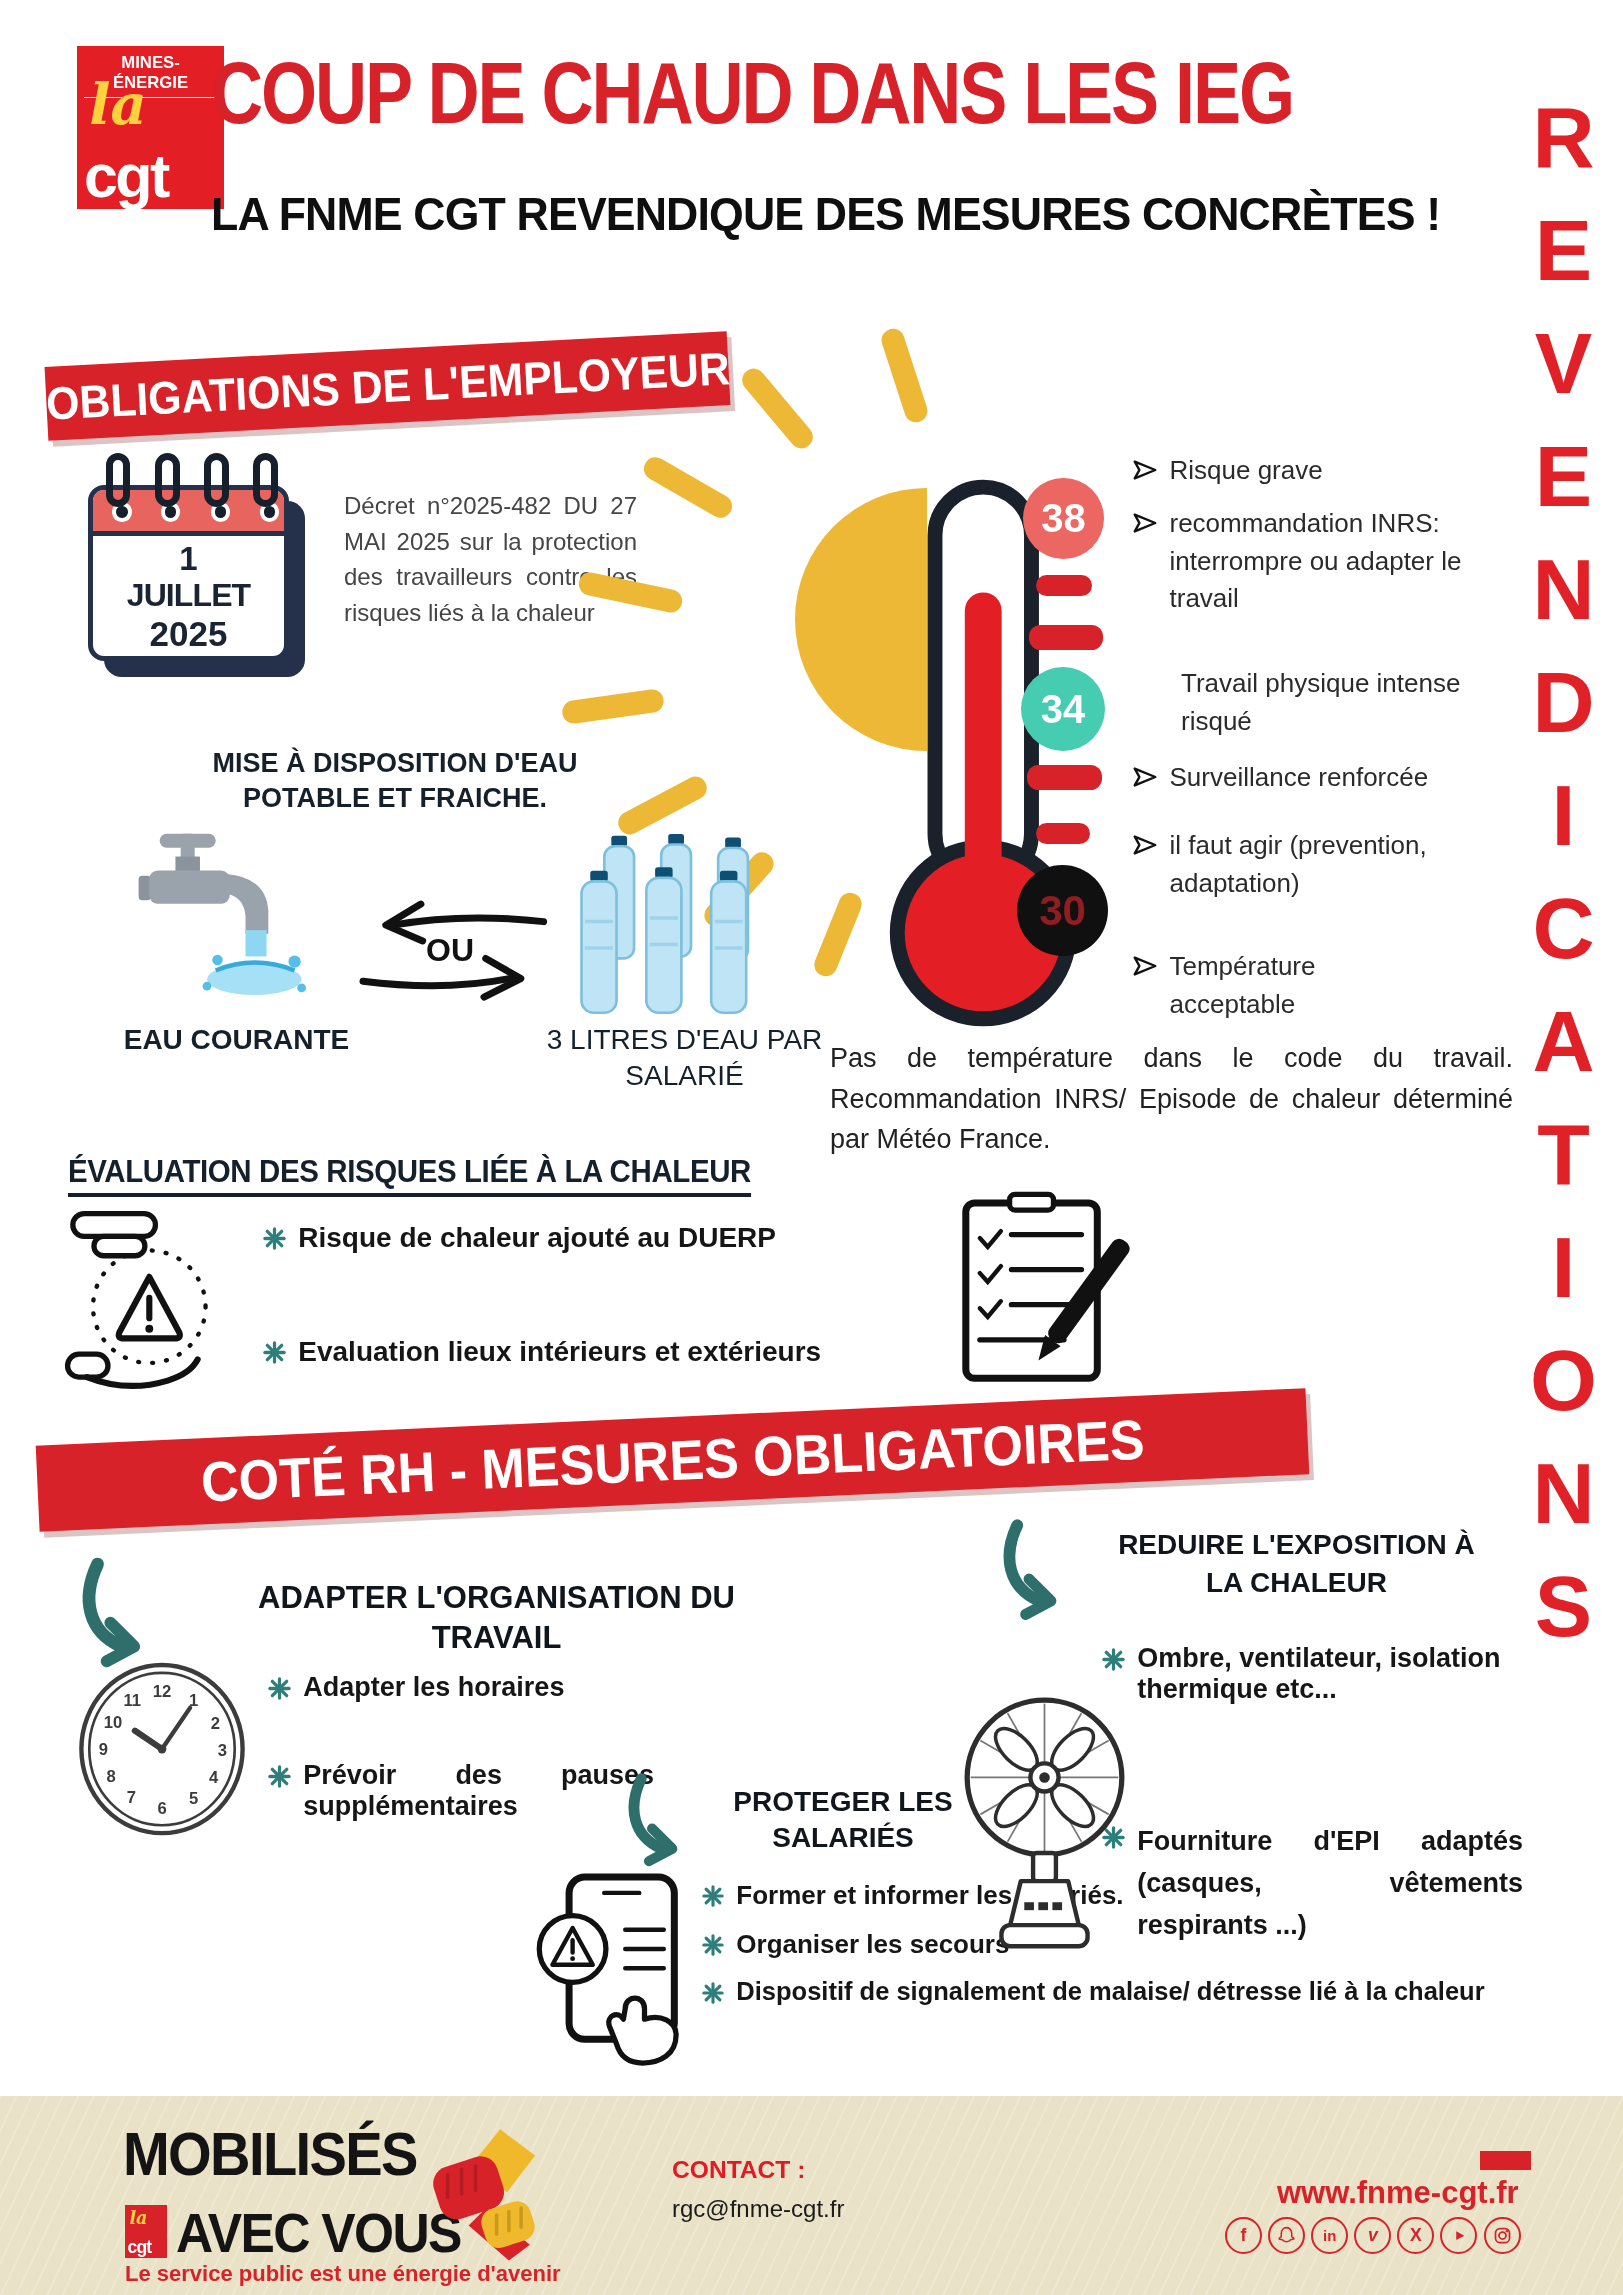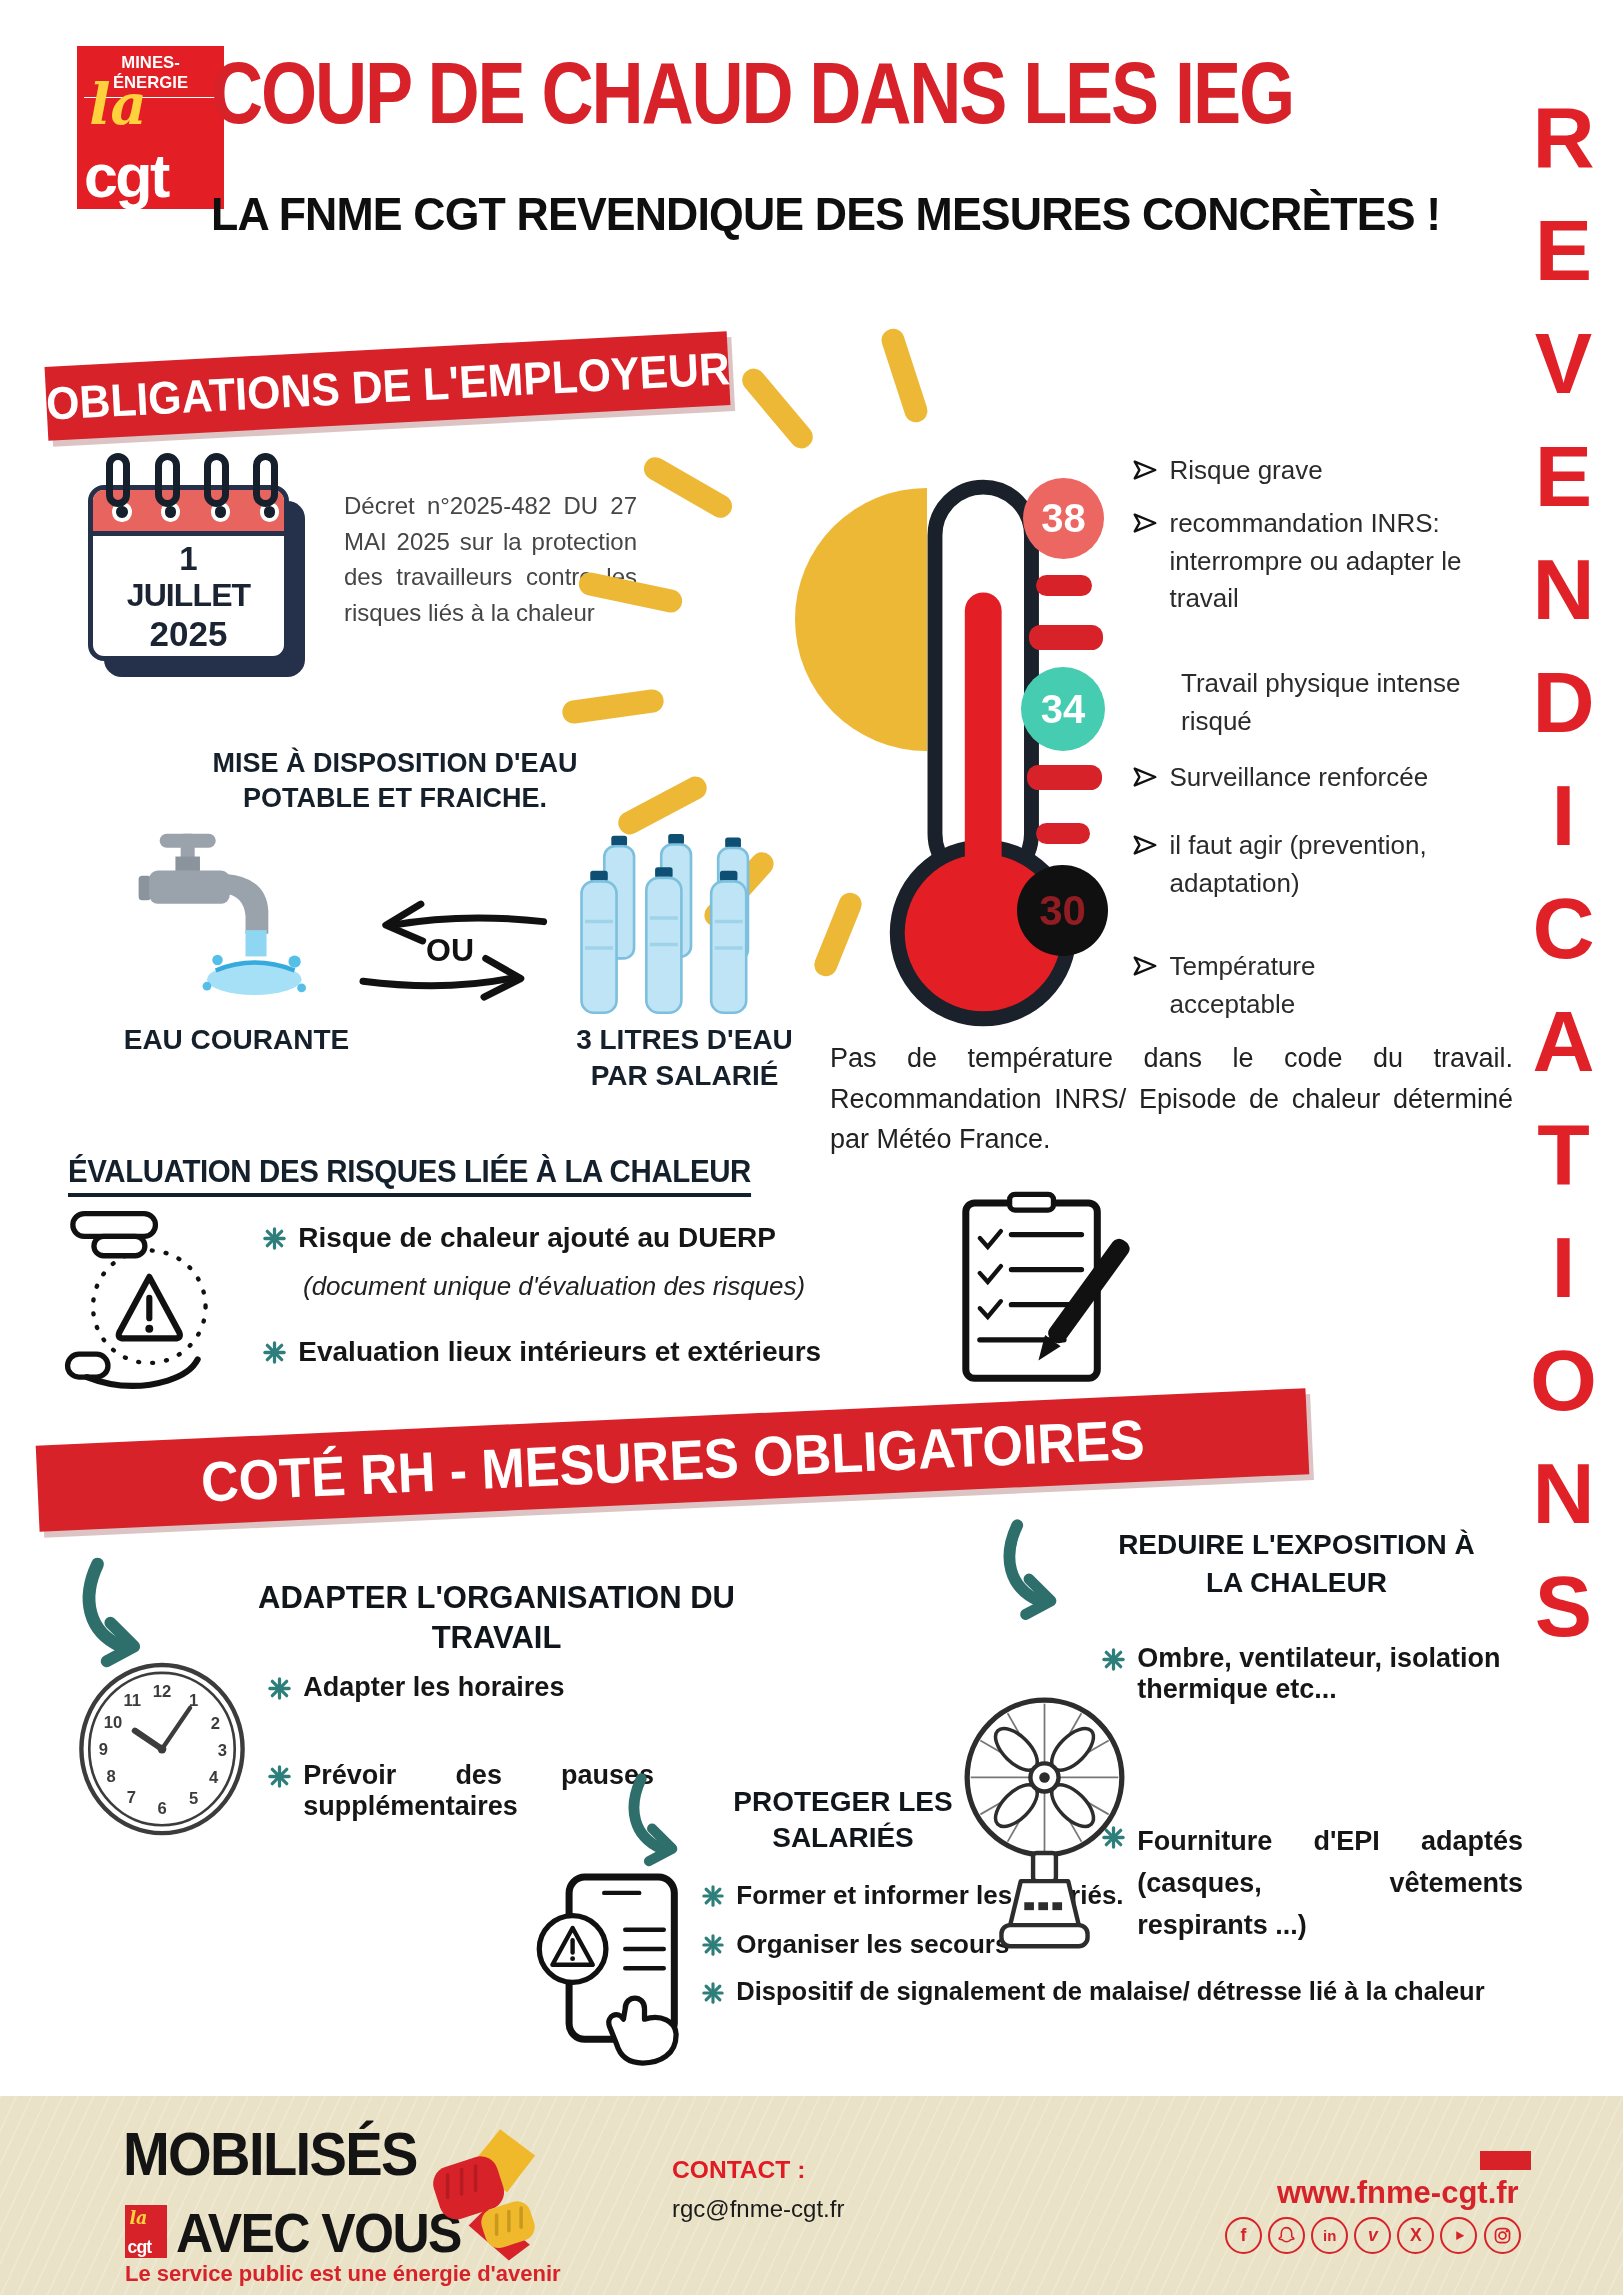--- a/index.html
+++ b/index.html
@@ -249,21 +249,21 @@
       <rect x="168" y="16" width="34" height="128" rx="12" fill="#bfe4f5"></rect>
       <rect x="22" y="42" width="20" height="12" rx="3" fill="#0f4f73" stroke="none"></rect>
       <rect x="96" y="38" width="20" height="12" rx="3" fill="#0f4f73" stroke="none"></rect>
       <rect x="170" y="42" width="20" height="12" rx="3" fill="#0f4f73" stroke="none"></rect>
       <rect x="12" y="54" width="40" height="150" rx="14" fill="#bfe4f5"></rect>
       <rect x="86" y="50" width="40" height="154" rx="14" fill="#bfe4f5"></rect>
       <rect x="160" y="54" width="40" height="150" rx="14" fill="#bfe4f5"></rect>
       <path d="M16 100 h32 M90 96 h32 M164 100 h32 M16 130 h32 M90 126 h32 M164 130 h32" stroke="#9ed3ea" stroke-width="4"></path>
     </g>
   </svg>
-  <div class="abs" style="left:544px; top:1022px; width:281px; text-align:center; font-size:28px; font-weight:700; color:#15202b; line-height:1.3">3 LITRES D'EAU PAR SALARIÉ</div>
+  <div class="abs" style="left:544px; top:1022px; width:281px; text-align:center; font-size:28px; font-weight:400; color:#15202b; line-height:1.3">3 LITRES D'EAU PAR SALARIÉ</div>
 
   <div class="abs legal-note">Pas de température dans le code du travail. Recommandation INRS/ Episode de chaleur déterminé par Météo France.</div>
 
   <div class="abs eval-heading">ÉVALUATION DES RISQUES LIÉE À LA CHALEUR</div>
 
   <svg class="abs" style="left:57px; top:1203px" width="189" height="189" viewBox="0 0 215 215">
     <circle cx="105" cy="118" r="64" fill="none" stroke="#111" stroke-width="5" stroke-dasharray="1 15" stroke-linecap="round"></circle>
     <rect x="18" y="12" width="94" height="26" rx="13" fill="#fff" stroke="#111" stroke-width="6"></rect>
     <rect x="42" y="38" width="58" height="22" rx="11" fill="#fff" stroke="#111" stroke-width="6"></rect>
     <path d="M105 84 L139 147 Q142 154 134 154 L76 154 Q68 154 71 147 Z" fill="#fff" stroke="#111" stroke-width="7" stroke-linejoin="round"></path>
@@ -277,21 +277,20 @@
     <svg width="23" height="23" viewBox="0 0 24 24">
       <g stroke="#2e7f7c" stroke-width="3.4" stroke-linecap="round">
         <line x1="12" y1="2" x2="12" y2="22"></line>
           <line x1="2" y1="12" x2="22" y2="12"></line>
         <line x1="4.5" y1="4.5" x2="19.5" y2="19.5"></line>
           <line x1="19.5" y1="4.5" x2="4.5" y2="19.5"></line>
         </g>
       </svg>
     <span>Risque de chaleur ajouté au DUERP</span>
   </div>
-  <div class="abs eval-note">(document unique d'évaluation des risques)</div>
   <div class="abs bullet eval-item" style="left:263px; top:1336px; width:597px">
     <svg width="23" height="23" viewBox="0 0 24 24">
       <g stroke="#2e7f7c" stroke-width="3.4" stroke-linecap="round">
         <line x1="12" y1="2" x2="12" y2="22"></line>
           <line x1="2" y1="12" x2="22" y2="12"></line>
         <line x1="4.5" y1="4.5" x2="19.5" y2="19.5"></line>
           <line x1="19.5" y1="4.5" x2="4.5" y2="19.5"></line>
         </g>
       </svg>
     <span>Evaluation lieux intérieurs et extérieurs</span>

